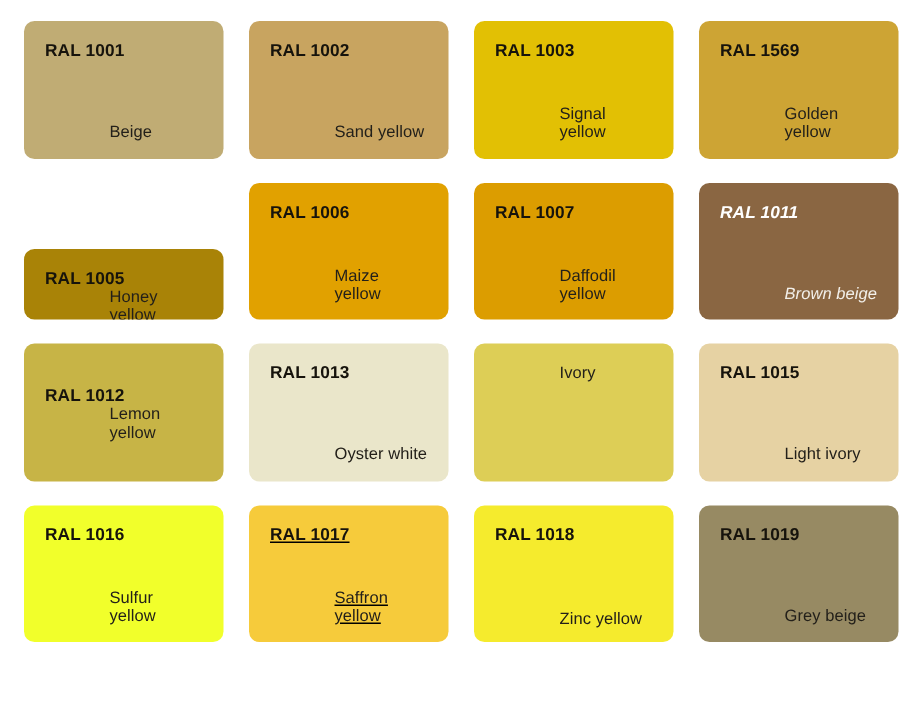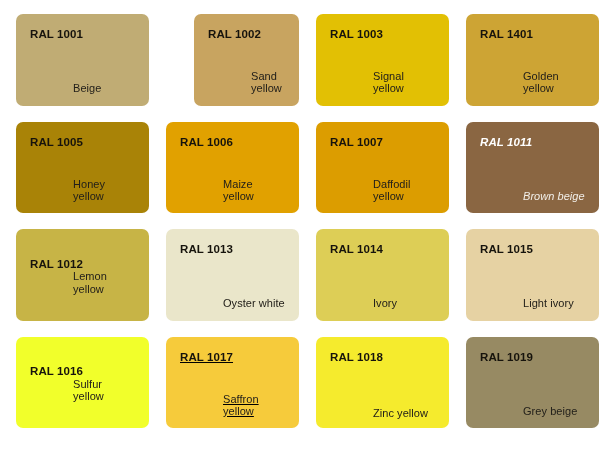--- a/index.html
+++ b/index.html
@@ -54,33 +54,33 @@
   .text-light .swatch-name { color: #f2efe9; }
 </style>
 </head>
 <body>
 
 <div id="swatch-grid" style="background: rgb(255, 255, 255); grid-template-columns: repeat(4, 1fr); grid-template-rows: repeat(4, 1fr);">
     <div class="swatch-card text-dark" style="background: rgb(192, 172, 116);">
       <div class="swatch-code">RAL 1001</div>
       <div class="swatch-name">Beige</div>
     </div>
-    <div class="swatch-card text-dark" style="background: rgb(200, 164, 96); margin-left: 28px;">
+    <div class="swatch-card text-dark" style="background: rgb(200, 164, 96);">
       <div class="swatch-code">RAL 1002</div>
       <div class="swatch-name">Sand yellow</div>
     </div>
     <div class="swatch-card text-dark" style="background: rgb(226, 192, 4);">
       <div class="swatch-code">RAL 1003</div>
       <div class="swatch-name">Signal yellow</div>
     </div>
     <div class="swatch-card text-dark" style="background: rgb(205, 164, 52);">
-      <div class="swatch-code">RAL 1401</div>
+      <div class="swatch-code">RAL 1569</div>
       <div class="swatch-name">Golden yellow</div>
     </div>
-    <div class="swatch-card text-dark" style="background: rgb(169, 131, 7);">
+    <div class="swatch-card text-dark" style="background: rgb(169, 131, 7); margin-top: 44px;">
       <div class="swatch-code">RAL 1005</div>
       <div class="swatch-name">Honey yellow</div>
     </div>
     <div class="swatch-card text-dark" style="background: rgb(225, 161, 0);">
       <div class="swatch-code">RAL 1006</div>
       <div class="swatch-name">Maize yellow</div>
     </div>
     <div class="swatch-card text-dark" style="background: rgb(220, 157, 0);">
       <div class="swatch-code">RAL 1007</div>
       <div class="swatch-name">Daffodil yellow</div>
@@ -91,28 +91,27 @@
     </div>
     <div class="swatch-card text-dark" style="background: rgb(199, 180, 70); justify-content: center;">
       <div class="swatch-code">RAL 1012</div>
       <div class="swatch-name">Lemon yellow</div>
     </div>
     <div class="swatch-card text-dark" style="background: rgb(234, 230, 202);">
       <div class="swatch-code">RAL 1013</div>
       <div class="swatch-name">Oyster white</div>
     </div>
     <div class="swatch-card text-dark" style="background: rgb(221, 206, 86);">
-      <div class="swatch-code">RAL 1014</div>
       <div class="swatch-name">Ivory</div>
     </div>
     <div class="swatch-card text-dark" style="background: rgb(230, 210, 163);">
       <div class="swatch-code">RAL 1015</div>
       <div class="swatch-name">Light ivory</div>
     </div>
-    <div class="swatch-card text-dark" style="background: rgb(241, 255, 43); justify-content: center;">
+    <div class="swatch-card text-dark" style="background: rgb(241, 255, 43);">
       <div class="swatch-code">RAL 1016</div>
       <div class="swatch-name">Sulfur yellow</div>
     </div>
     <div class="swatch-card text-dark" style="background: rgb(246, 203, 59); text-decoration: underline;">
       <div class="swatch-code">RAL 1017</div>
       <div class="swatch-name">Saffron yellow</div>
     </div>
     <div class="swatch-card text-dark" style="background: rgb(245, 235, 45); gap: 44px;">
       <div class="swatch-code">RAL 1018</div>
       <div class="swatch-name">Zinc yellow</div>

